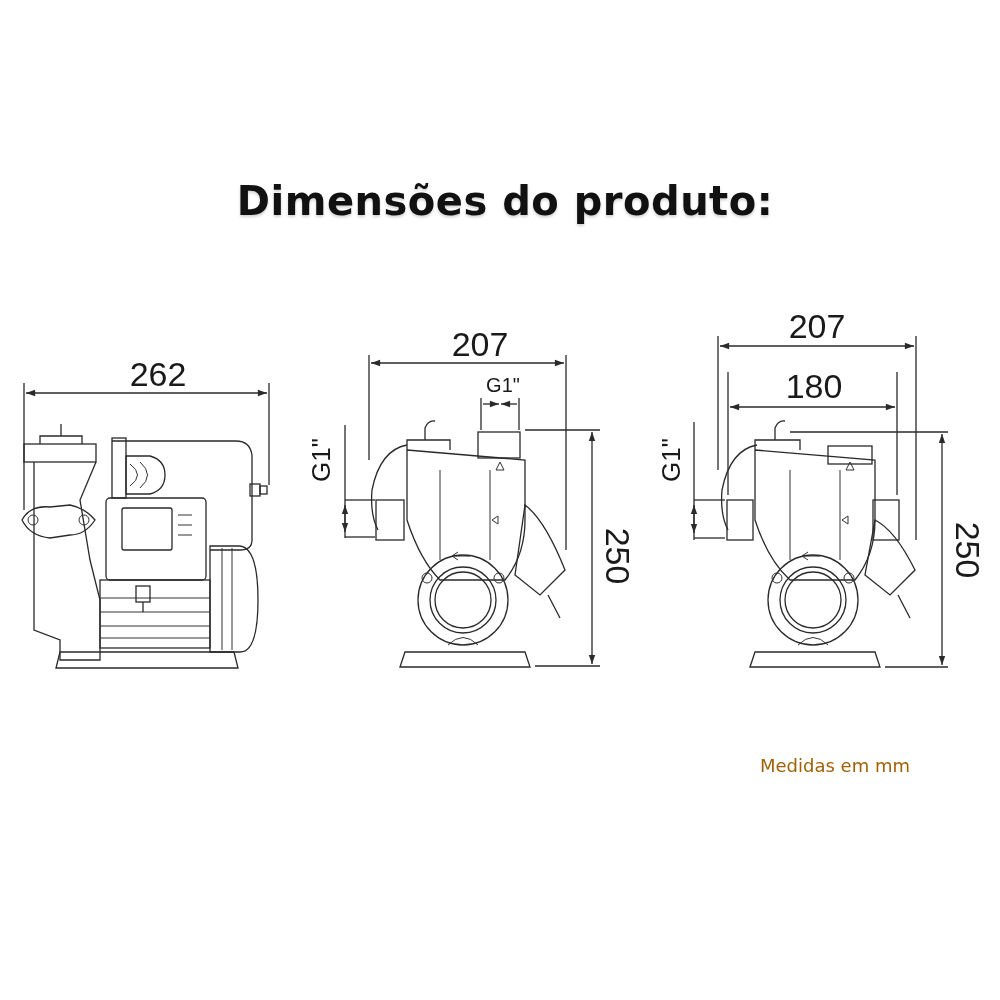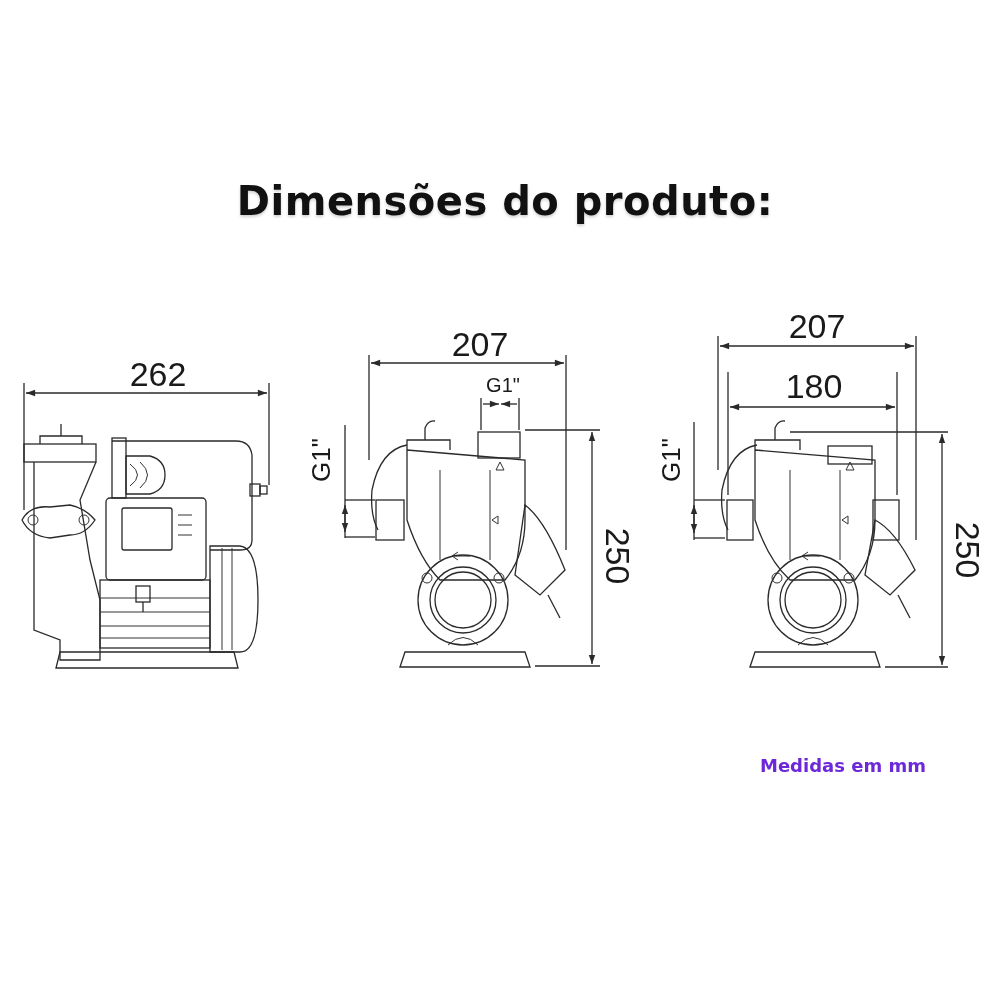--- a/index.html
+++ b/index.html
@@ -1,18 +1,18 @@
 <!DOCTYPE html>
 <html><head>
 <meta charset="utf-8">
 <style>
   html, body { margin:0; padding:0; background:#ffffff; }
   body { width:1000px; height:1000px; position:relative; overflow:hidden; font-family:"DejaVu Sans", sans-serif; }
   .title { position:absolute; left:5px; top:178px; width:1000px; text-align:center; font-size:40px; font-weight:bold; color:#111; letter-spacing:0.5px; text-shadow:0 2px 3px rgba(0,0,0,0.18); }
-  .note { position:absolute; left:760px; top:755px; font-size:18px; color:#6d28d9;font-weight:bold; }
+  .note { position:absolute; left:760px; top:755px; font-size:18px; color:#a16207; }
   svg { position:absolute; left:0; top:0; }
   .dim { font-family:"Liberation Sans", sans-serif; fill:#1a1a1a; }
   .ln { stroke:#2a2a2a; stroke-width:1.3; fill:none; }
   .thin { stroke:#333; stroke-width:1; fill:none; }
 </style>
 </head>
 <body>
 
 <div class="title">Dimensões do produto:</div>
 

